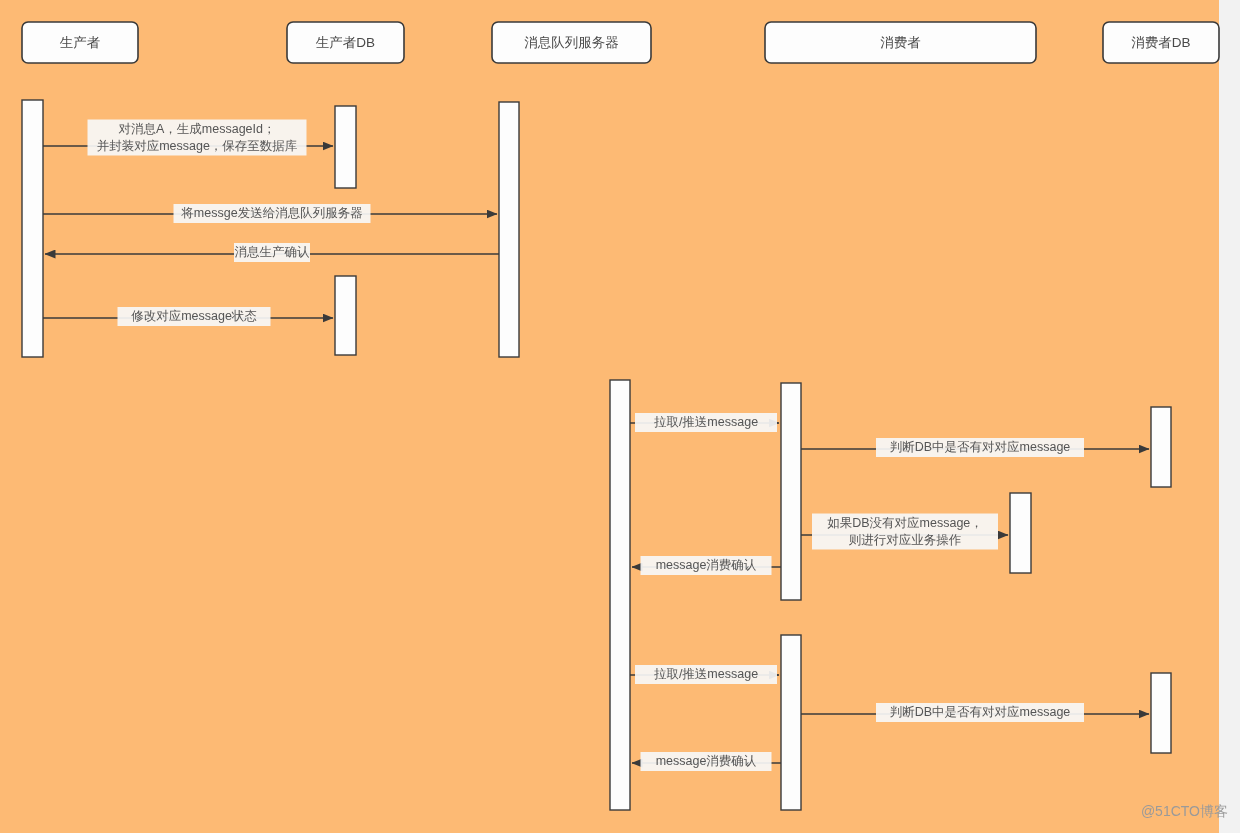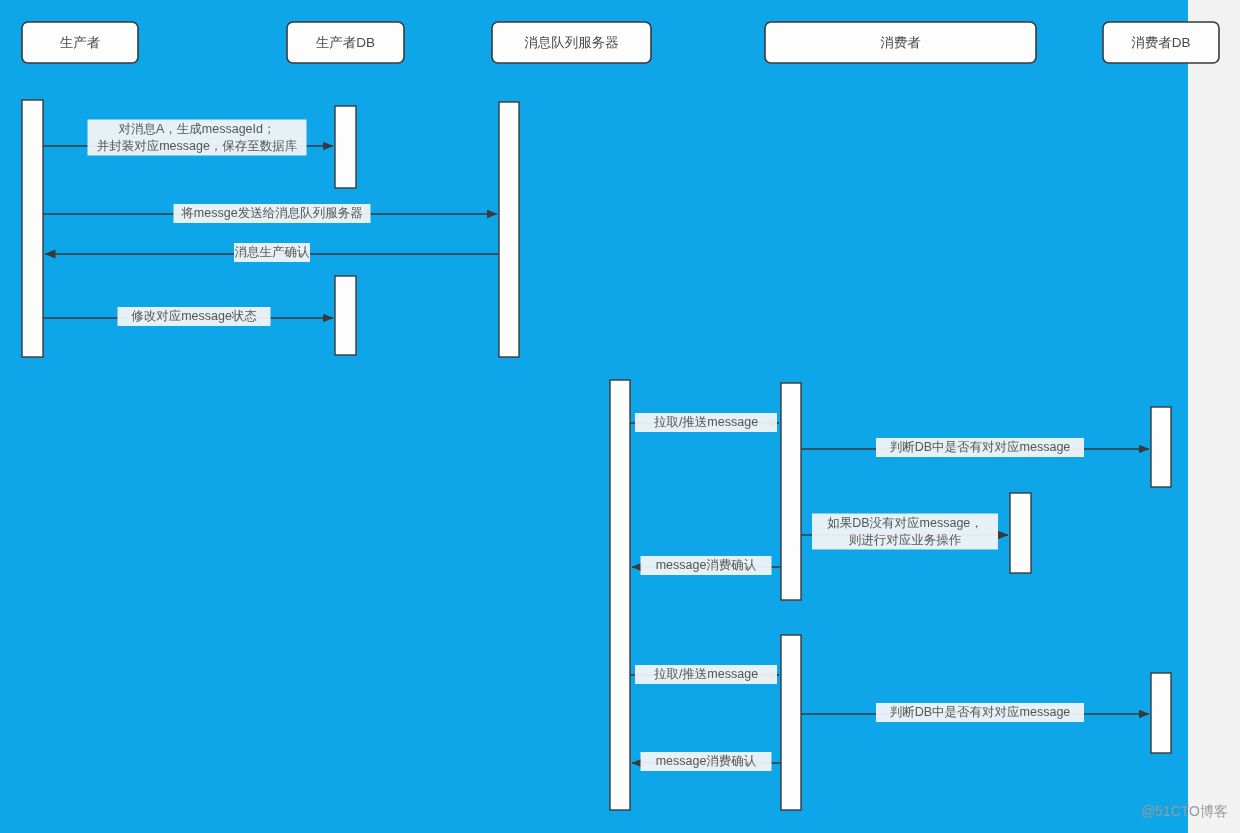--- a/index.html
+++ b/index.html
@@ -14,21 +14,22 @@
     position: relative;
     overflow: hidden;
     font-family: "Liberation Sans", "DejaVu Sans", sans-serif;
   }
   #diagram-canvas {
     position: absolute;
     left: 0;
     top: 0;
     width: 1188px;
     height: 833px;
-    background: #0ea5e9;
+    background: #fdba74;
+    padding-left: 31px;
   }
   svg#seq-svg {
     position: absolute;
     left: 0;
     top: 0;
     width: 1240px;
     height: 833px;
     display: block;
   }
   .lifeline-box {

